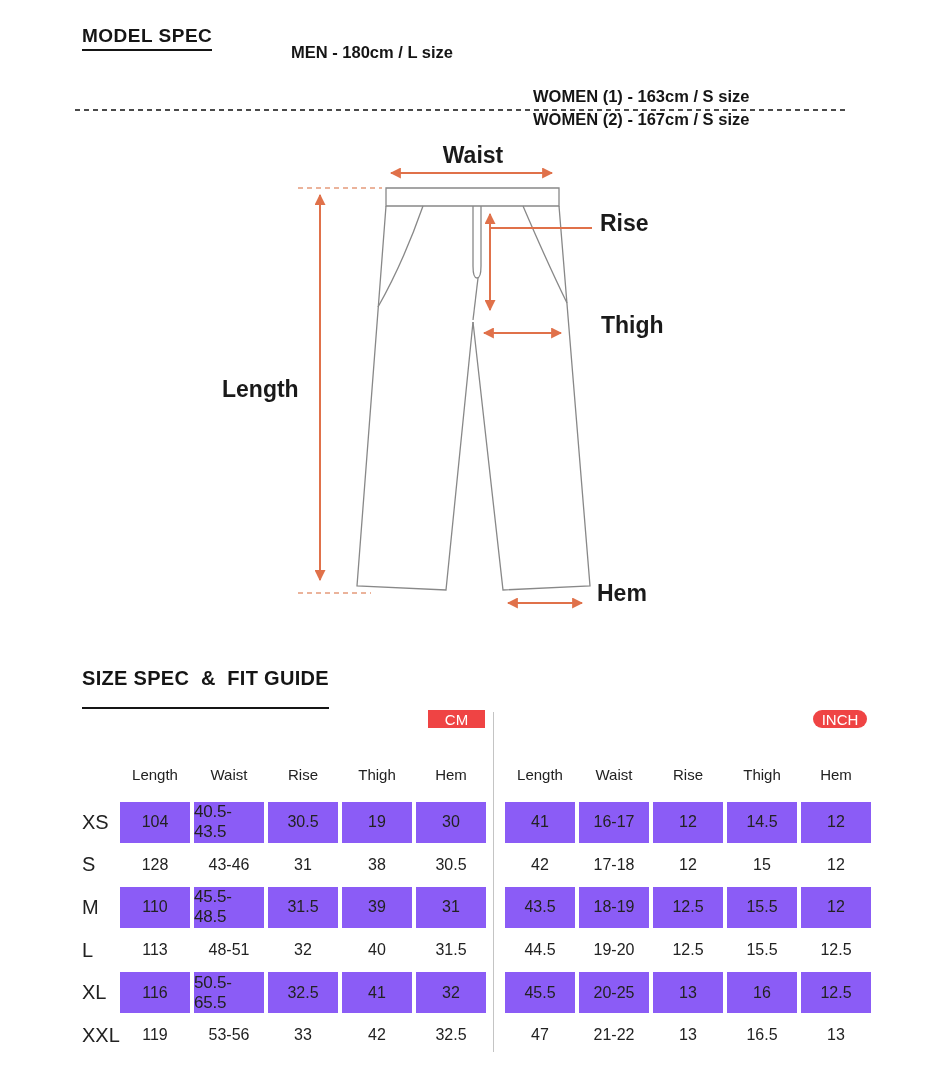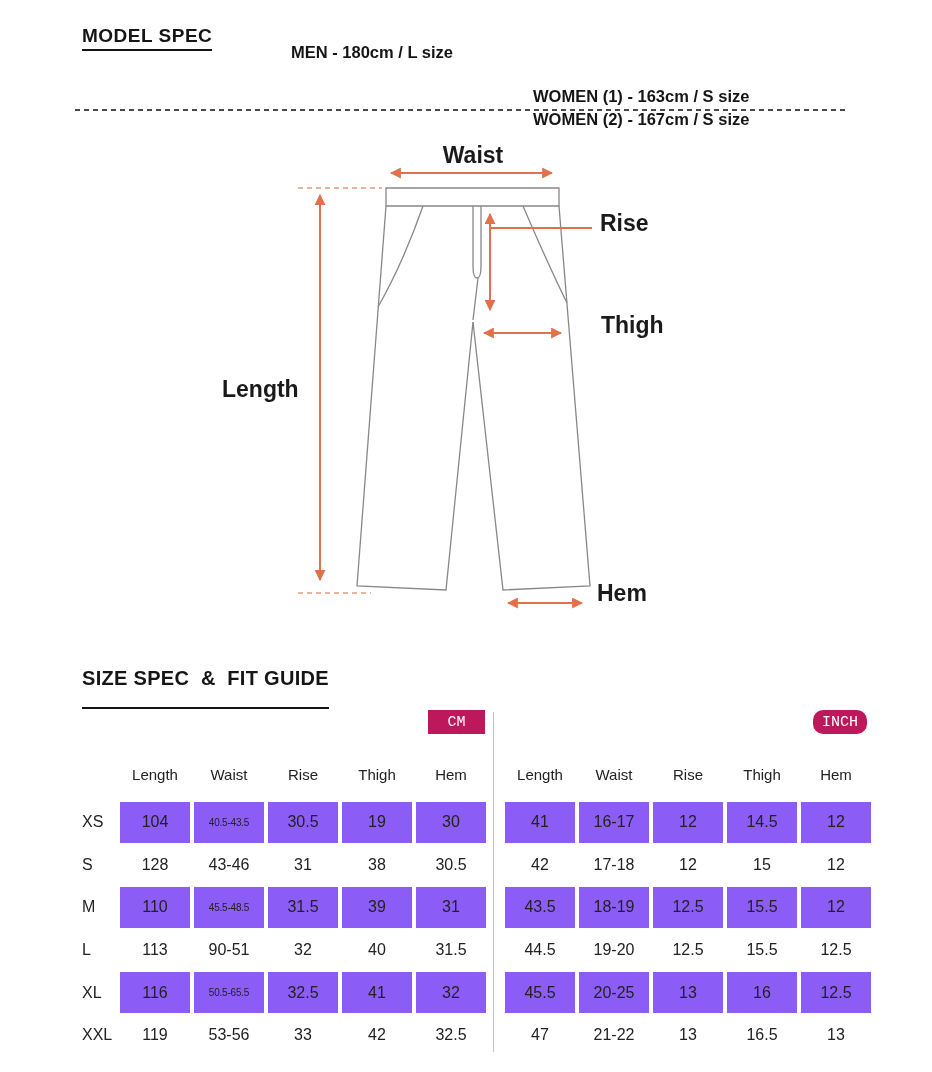--- a/index.html
+++ b/index.html
@@ -19,37 +19,37 @@
   .dlabel{position:absolute;font-weight:bold;font-size:23px;color:#1a1a1a;white-space:nowrap;}
   #lbl-waist{left:388px;top:142px;width:170px;text-align:center;}
   #lbl-rise{left:600px;top:210px;}
   #lbl-thigh{left:601px;top:312px;}
   #lbl-length{left:222px;top:376px;}
   #lbl-hem{left:597px;top:580px;}
 
   
   .sg-title{position:absolute;left:82px;top:667px;font-size:20px;font-weight:bold;
     letter-spacing:.3px;border-bottom:2.5px solid #151515;padding-bottom:17px;white-space:pre;}
-  .badge{position:absolute;top:710px;height:24px;background:#be185d;color:#fff;
-    display:flex;align-items:center;justify-content:center;font-size:15px;font-family:Liberation Mono, monospace;}
+  .badge{position:absolute;top:710px;height:18px;background:#ef4444;color:#fff;
+    display:flex;align-items:center;justify-content:center;font-size:15px;}
   #cm-badge{left:428px;width:57px;}
   #inch-badge{left:813px;width:54px;border-radius:10px;}
   .vsep{position:absolute;left:493px;top:712px;width:1px;height:340px;background:#C4C4C4;}
 
   .grid{position:absolute;display:grid;column-gap:4px;
     grid-template-rows:46px repeat(6,42.6px);}
   .grid.cm{left:80px;top:755px;grid-template-columns:36px repeat(5,70px);}
   .grid.inch{left:505px;top:755px;grid-template-columns:repeat(5,70px);}
   .hcell{display:flex;align-items:center;justify-content:center;font-size:15px;color:#222;
     padding-bottom:8px;box-sizing:border-box;}
-  .scell{display:flex;align-items:center;font-size:16px;color:#222;padding-left:2px;}
+  .scell{display:flex;align-items:center;font-size:20px;color:#222;padding-left:2px;}
   .cell{display:flex;align-items:center;justify-content:center;font-size:16px;color:#222;
     border-top:1.5px solid #fff;border-bottom:1.5px solid #fff;box-sizing:border-box;}
   .cell.shade{background:#8b5cf6;background-clip:padding-box;}
-  .cell.compact{font-size:10px;letter-spacing:-.2px;}
+  .cell.compact{font-size:17px;letter-spacing:-.2px;}
 </style>
 </head>
 <body>
 
 <div class="stage">
 
   <div class="ms-title">MODEL SPEC</div>
   <div class="ms-men">MEN - 180cm / L size</div>
   <div class="ms-women">
     <div>WOMEN (1) - 163cm / S size</div>
@@ -119,21 +119,21 @@
       <div class="cell">38</div>
       <div class="cell">30.5</div>
       <div class="scell">M</div>
       <div class="cell shade">110</div>
       <div class="cell shade compact">45.5-48.5</div>
       <div class="cell shade">31.5</div>
       <div class="cell shade">39</div>
       <div class="cell shade">31</div>
       <div class="scell">L</div>
       <div class="cell">113</div>
-      <div class="cell">90-51</div>
+      <div class="cell">48-51</div>
       <div class="cell">32</div>
       <div class="cell">40</div>
       <div class="cell">31.5</div>
       <div class="scell">XL</div>
       <div class="cell shade">116</div>
       <div class="cell shade compact">50.5-65.5</div>
       <div class="cell shade">32.5</div>
       <div class="cell shade">41</div>
       <div class="cell shade">32</div>
       <div class="scell">XXL</div>

